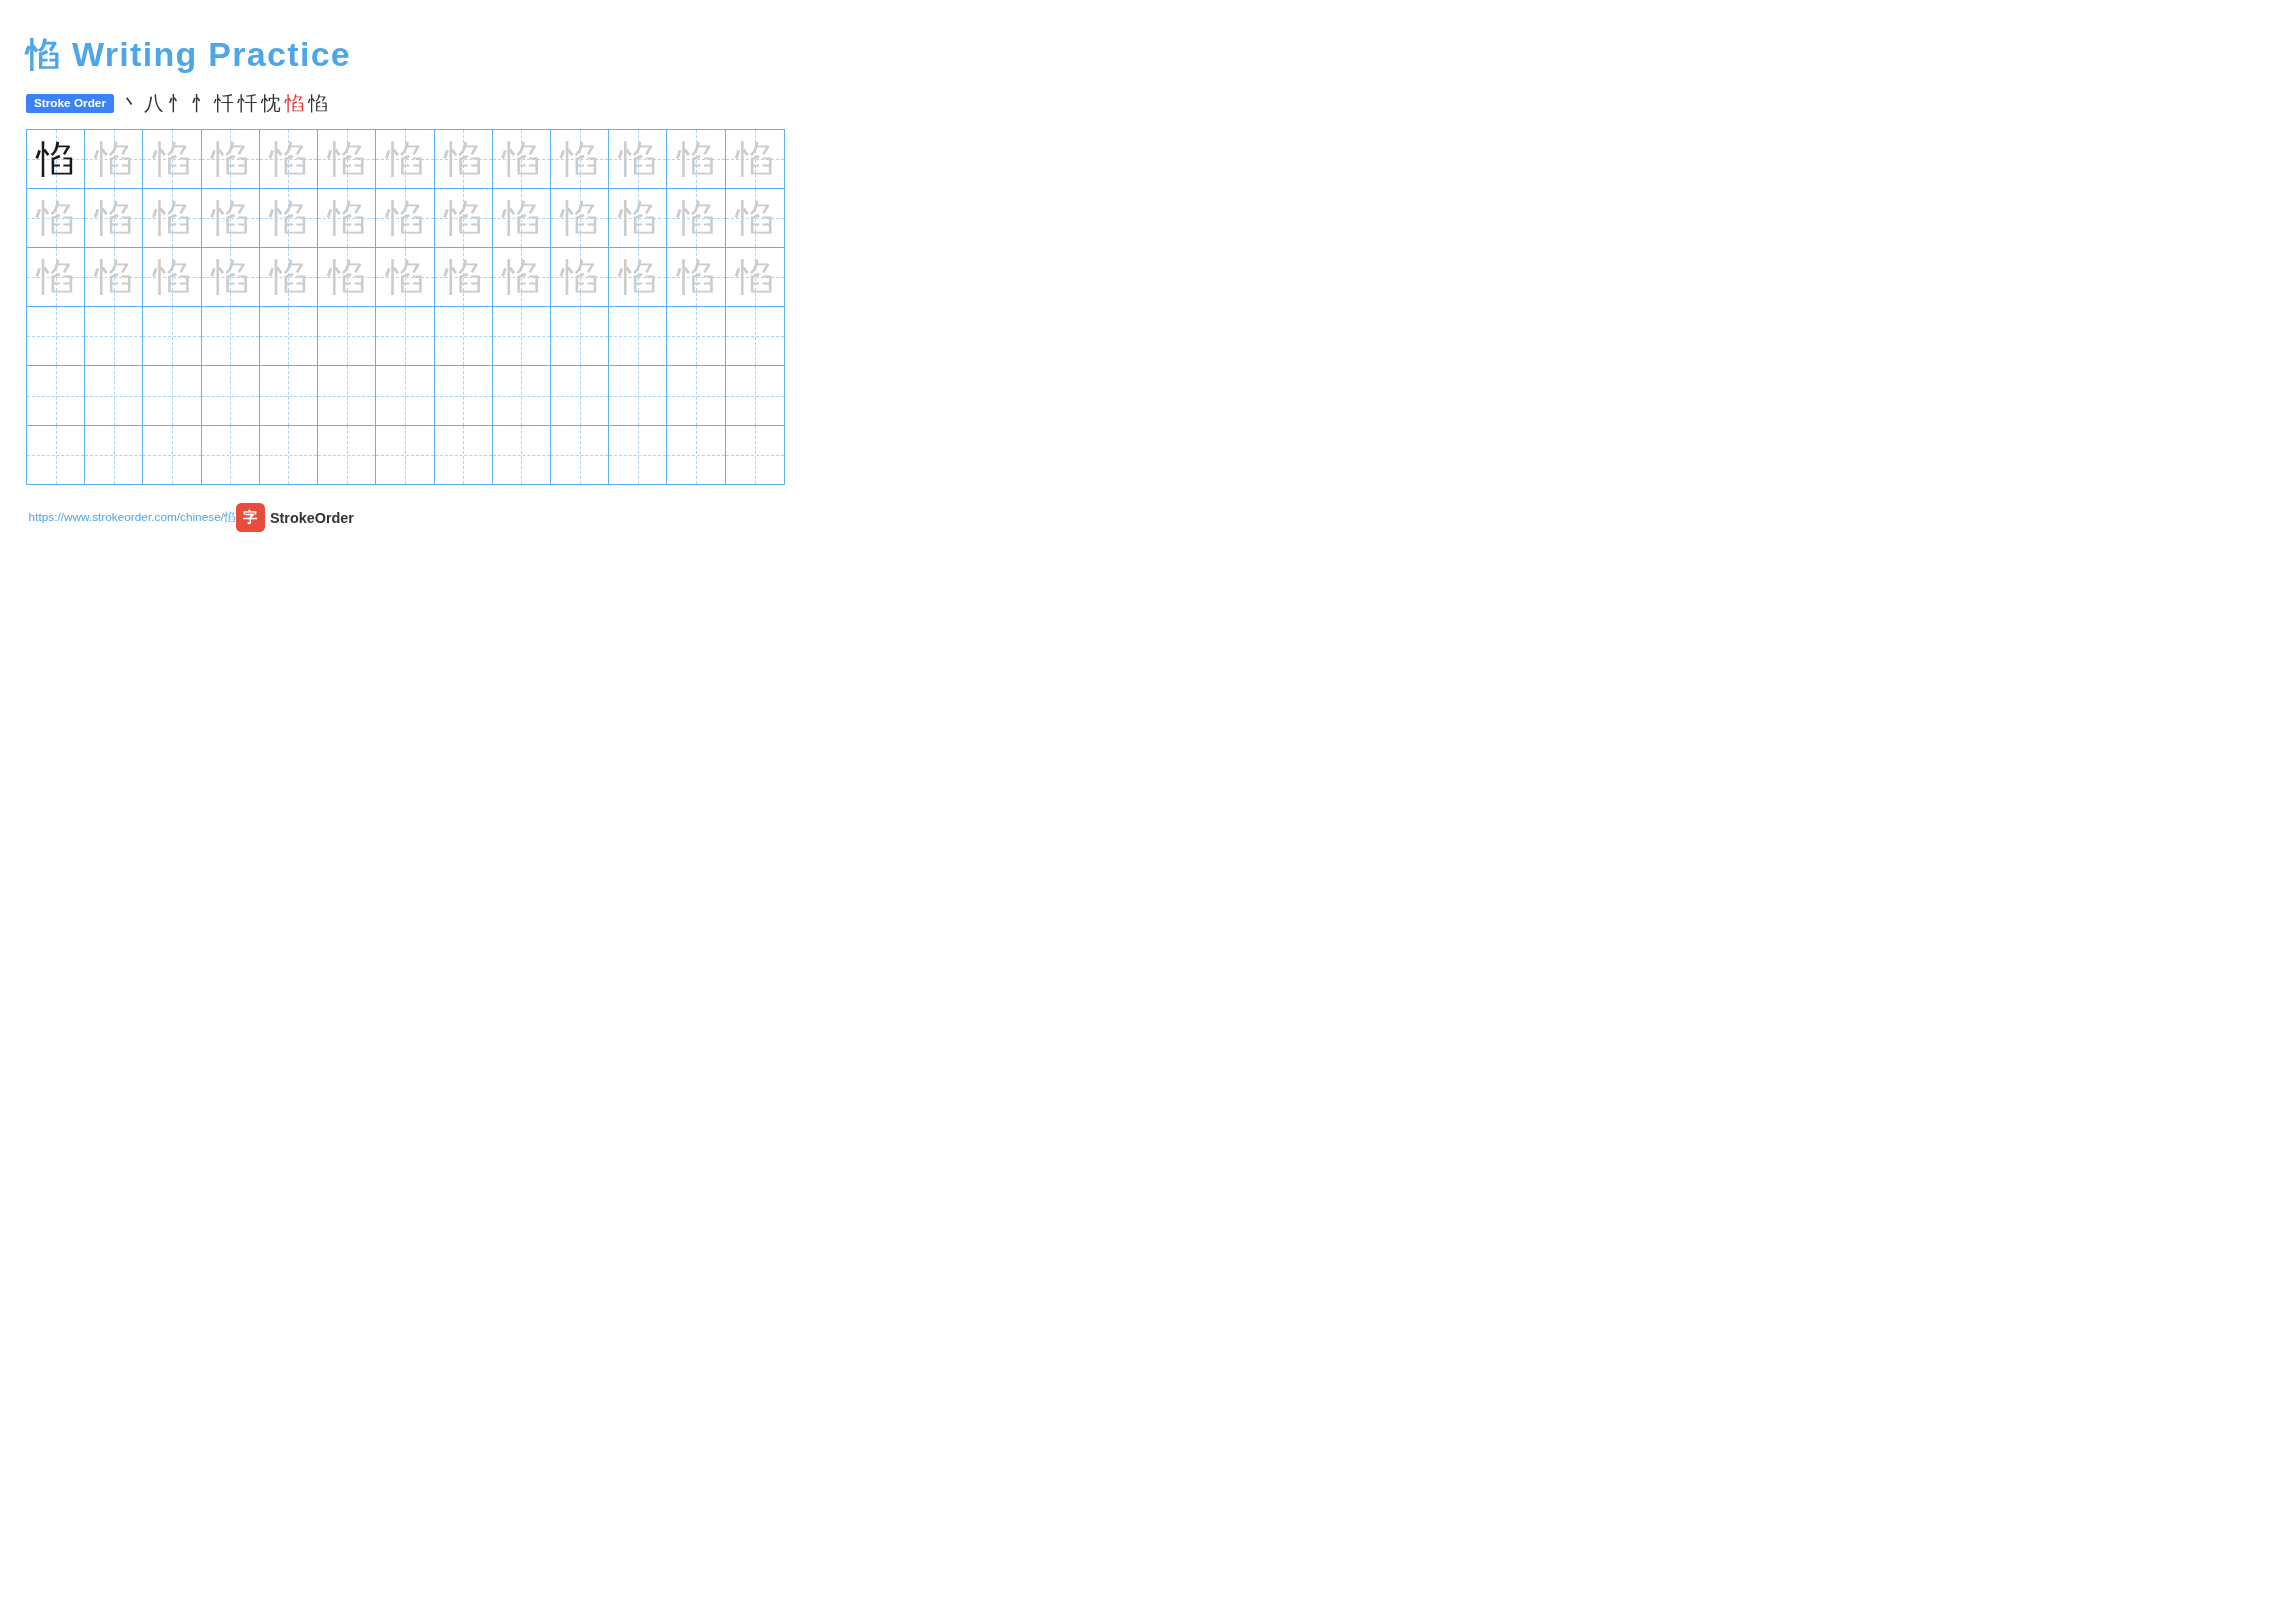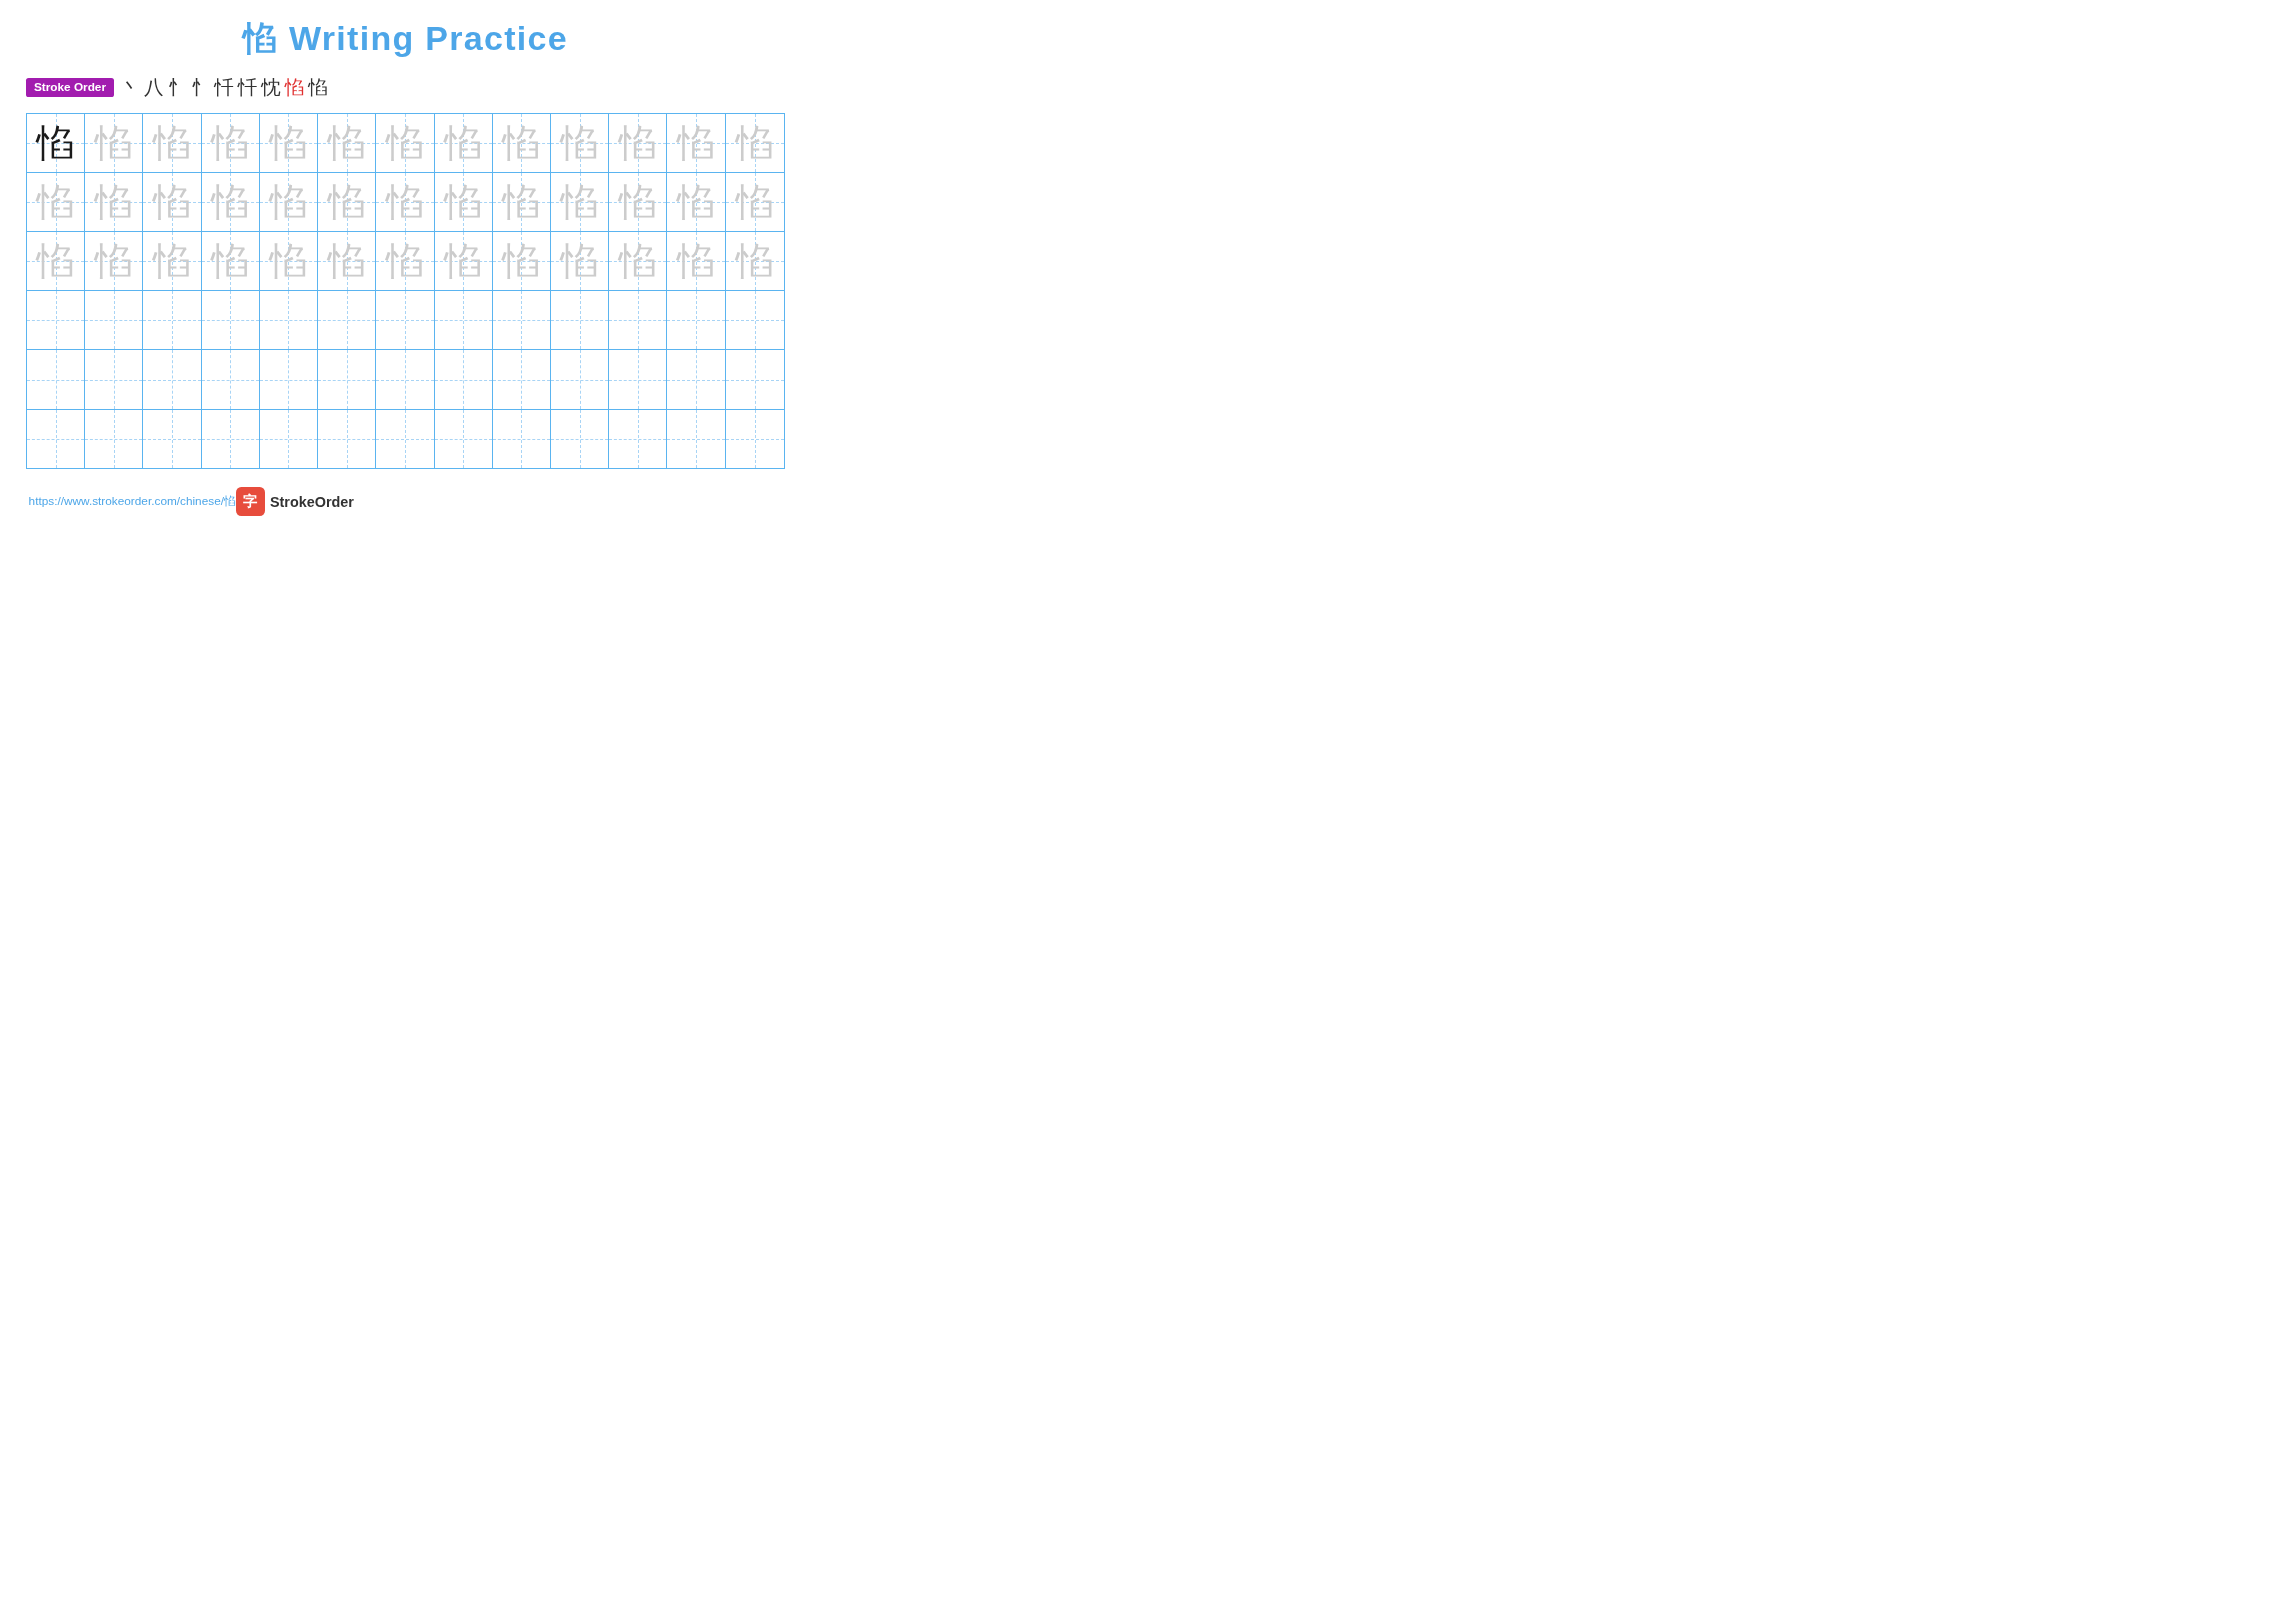--- a/index.html
+++ b/index.html
@@ -7,38 +7,37 @@
       background: #ffffff;
       font-family: Arial, sans-serif;
       width: 811px;
       min-height: 573px;
       position: relative;
       padding: 13px 26px 26px 26px;
     }
 
     
     .page-title {
-      text-align: center;
       font-size: 34px;
       font-weight: bold;
       color: #4da6e8;
       margin-bottom: 11.8px;
-      margin-top: 3px;
+      margin-top: 19px;
       letter-spacing: 1.3px;
     }
 
     
     .stroke-order-row {
       display: flex;
       align-items: center;
       margin-bottom: 11.8px;
       gap: 6.5px;
     }
     .stroke-order-badge {
-      background: #a21caf;
+      background: #3b82f6;
       color: white;
       font-size: 11.8px;
       font-weight: bold;
       padding: 2.6px 7.9px;
       border-radius: 2.6px;
       white-space: nowrap;
     }
     .stroke-order-chars {
       display: flex;
       align-items: center;

